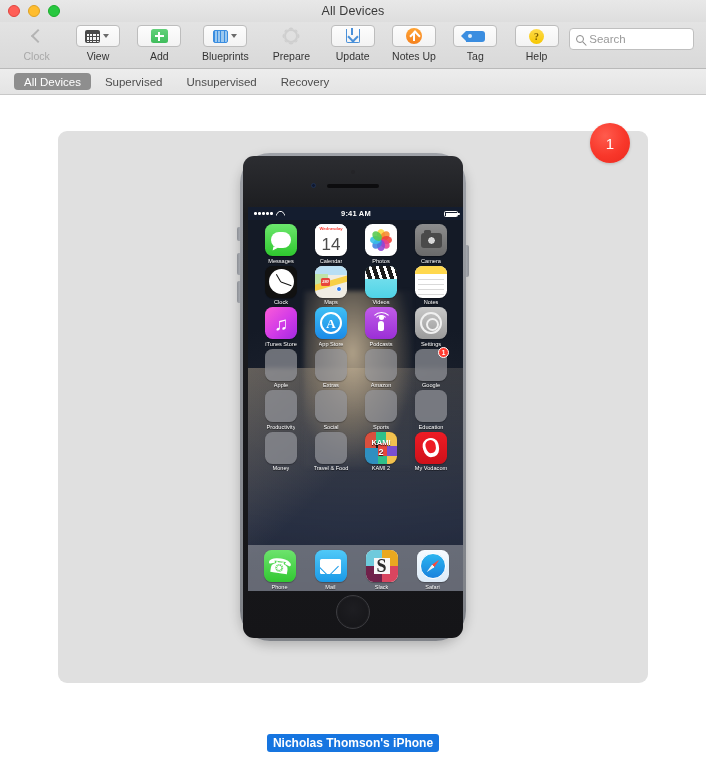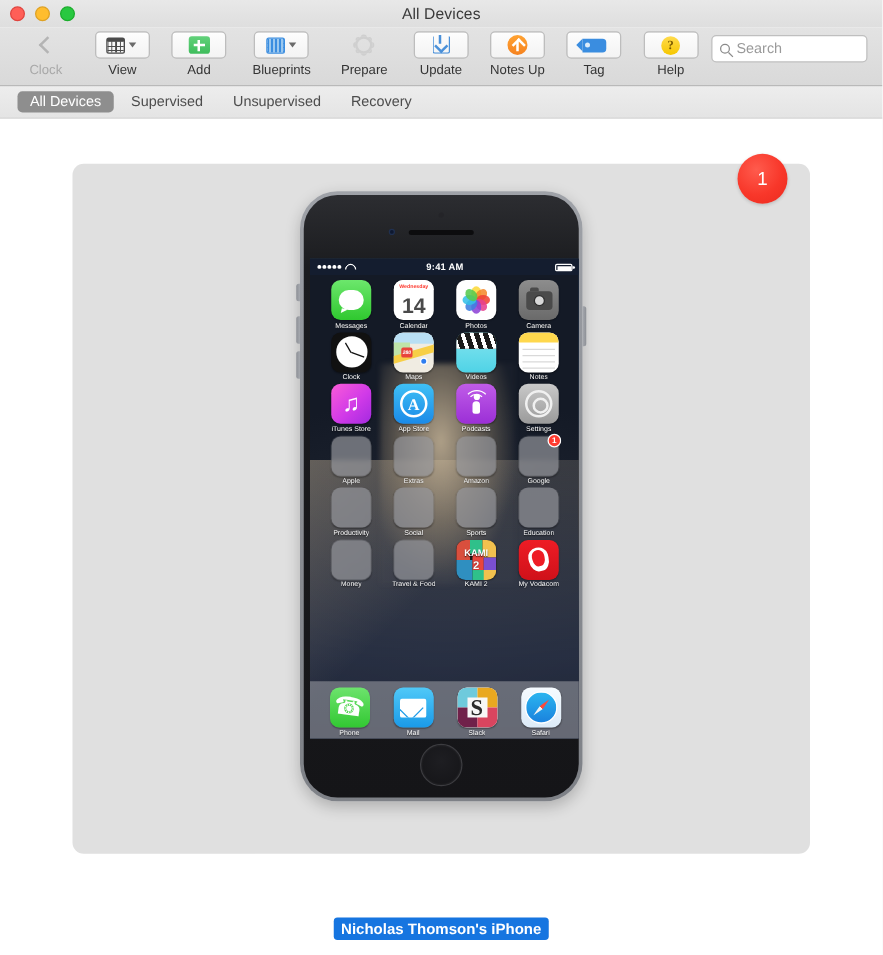--- a/index.html
+++ b/index.html
@@ -240,21 +240,21 @@
     left: 50%; transform: translateX(-50%);
     top: 22px;
     width: 226px; height: 488px;
     border-radius: 30px;
     background: linear-gradient(to bottom,#9fa2a8 0%,#8d9096 40%,#7e8187 100%);
     padding: 3px;
     box-shadow: 0 4px 12px rgba(0,0,0,0.22);
   }
   .phone-body {
     width: 100%; height: 100%;
-    border-radius: 27px;
+    border-radius: 11px;
     background: linear-gradient(to bottom,#2c2d31 0%, #1b1c1f 12%, #151518 100%);
     position: relative; overflow: hidden;
   }
   .speaker {
     position: absolute; left: 50%; transform: translateX(-50%);
     top: 28px; width: 52px; height: 3.5px;
     border-radius: 2px; background: #0c0c0e;
   }
   .frontcam {
     position: absolute; left: 68px; top: 27px;
@@ -363,21 +363,21 @@
     transform: rotate(12deg);
   }
   .i-calendar { background:#fff; flex-direction: column; }
   .i-calendar .cal-top {
     width: 100%; height: 8px; background:#fff; color:#fd3b30;
     font-size: 4.2px; display:flex; align-items:center; justify-content:center;
     font-weight: bold;
   }
   .i-calendar .cal-num {
     flex:1; display:flex; align-items:center; justify-content:center;
-    font-size: 17px; color:#4a4a4a; font-weight: 700; line-height: 1;
+    font-size: 17px; color:#4a4a4a; font-weight: 400; line-height: 1;
     font-family: "Liberation Sans", sans-serif;
   }
   .i-photos { background:#fff; }
   .i-photos .flower { width: 24px; height: 24px; position: relative; }
   .i-photos .pt {
     position: absolute; left: 8px; top: 1px; width: 8px; height: 11px;
     border-radius: 50%; opacity: 0.88;
     transform-origin: 50% 11px;
   }
   .i-camera { background: linear-gradient(to bottom,#8d8d8d,#6a6a6a); }

